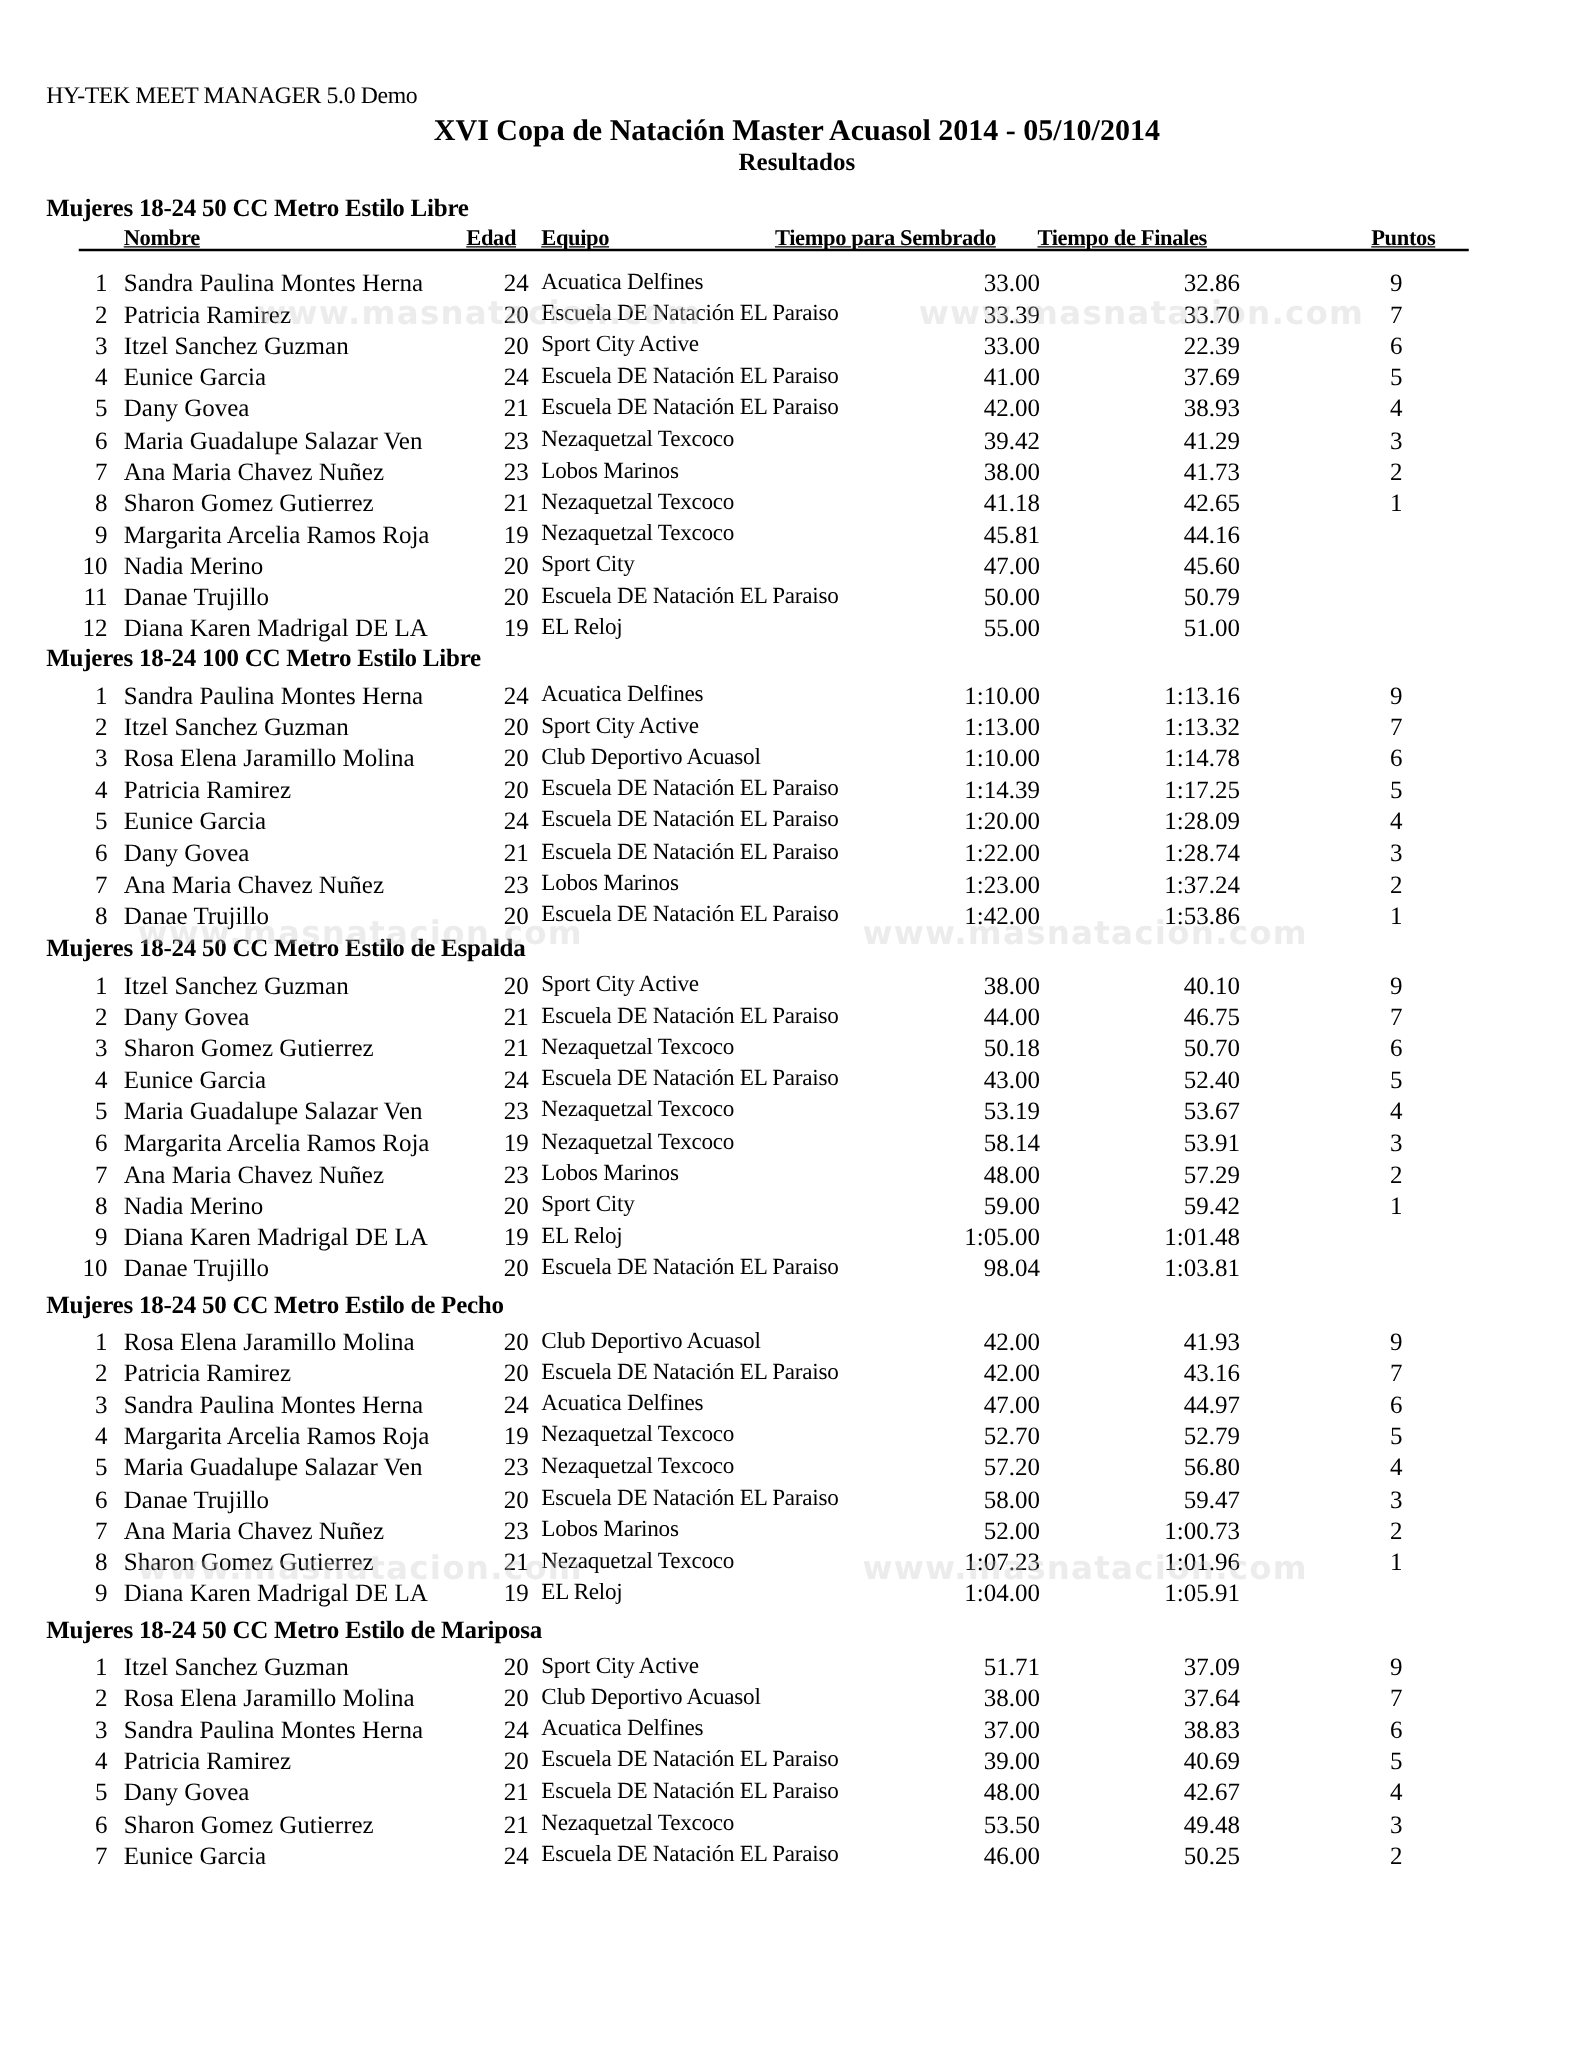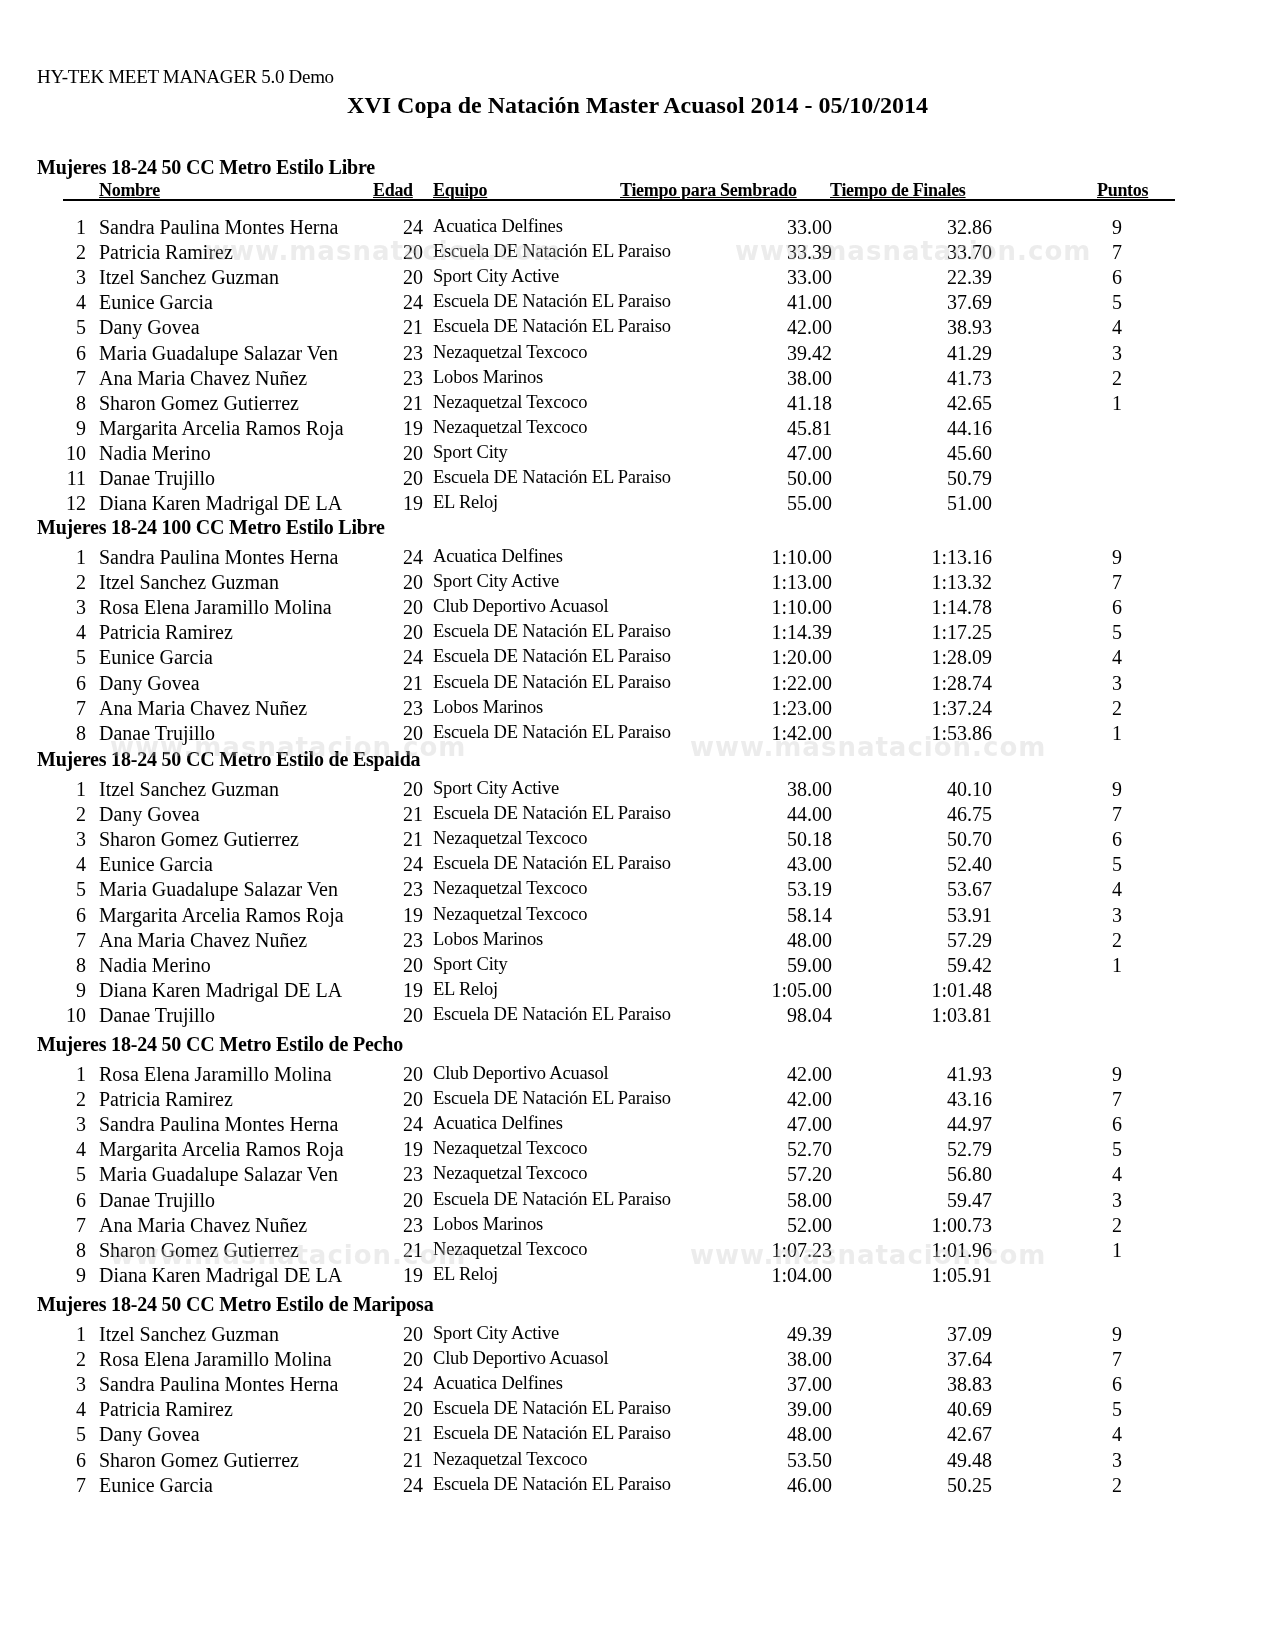--- a/index.html
+++ b/index.html
@@ -24,20 +24,21 @@
   .c-pts { width:30px; left:1092px; text-align:right; }
   .watermark { position:absolute; font-family:"DejaVu Sans", sans-serif; font-size:26px; font-weight:bold;
                color:rgba(200,200,200,0.35); letter-spacing:1px; pointer-events:none; white-space:nowrap; }
 </style>
 </head>
 <body>
 
 <div class="page">
   <div class="top-left">HY-TEK MEET MANAGER 5.0 Demo</div>
   <div class="meet-title">XVI Copa de Natación Master Acuasol 2014 - 05/10/2014</div>
+  <div class="meet-sub">Resultados</div>
 
   <div class="col-header" style="left:99px">Nombre</div>
   <div class="col-header" style="left:373px">Edad</div>
   <div class="col-header" style="left:433px">Equipo</div>
   <div class="col-header" style="left:620px">Tiempo para Sembrado</div>
   <div class="col-header" style="left:830px">Tiempo de Finales</div>
   <div class="col-header" style="left:1097px">Puntos</div>
   <div class="header-rule"></div>
 
   <div id="events">
@@ -395,21 +396,21 @@
         <span class="c-seed">1:04.00</span>
         <span class="c-final">1:05.91</span>
         <span class="c-pts"></span>
       </div>
       <div class="event-title" style="top: 1293px;">Mujeres 18-24 50 CC Metro Estilo de Mariposa</div>
       <div class="row" style="top: 1323px;">
         <span class="c-place">1</span>
         <span class="c-name">Itzel Sanchez Guzman</span>
         <span class="c-age">20</span>
         <span class="c-team">Sport City Active</span>
-        <span class="c-seed">49.39</span>
+        <span class="c-seed">51.71</span>
         <span class="c-final">37.09</span>
         <span class="c-pts">9</span>
       </div>
       <div class="row" style="top: 1348.1px;">
         <span class="c-place">2</span>
         <span class="c-name">Rosa Elena Jaramillo Molina</span>
         <span class="c-age">20</span>
         <span class="c-team">Club Deportivo Acuasol</span>
         <span class="c-seed">38.00</span>
         <span class="c-final">37.64</span>

